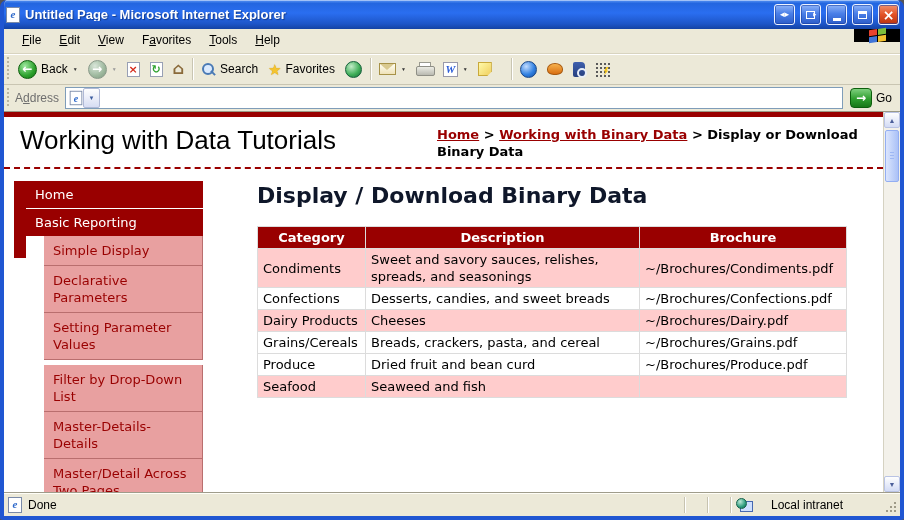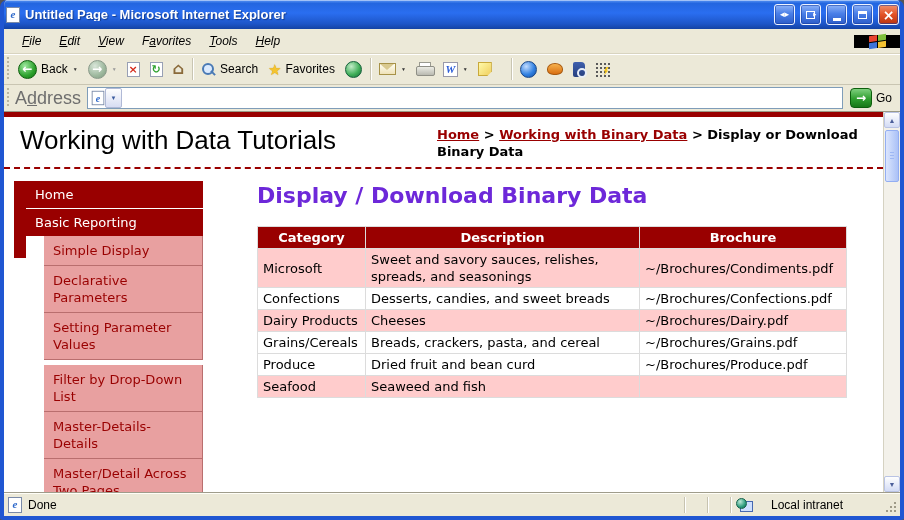--- a/index.html
+++ b/index.html
@@ -32,22 +32,22 @@
     box-shadow:inset 0 0 0 1px rgba(20,60,160,.55);
     color:#fff; display:inline-flex; align-items:center; justify-content:center;
     font:bold 9px/1 "DejaVu Sans",sans-serif; cursor:pointer; position:relative;}
   .wbtn.close{ background:linear-gradient(180deg,#f0926f 0%,#e35226 50%,#b83410 100%); font-size:14px;}
   .glyph-min{ width:8px; height:3px; background:#fff; align-self:flex-end; margin:0 auto 3px;}
   .glyph-max{ width:9px; height:8px; border:1px solid #fff; border-top:3px solid #fff;}
   .glyph-box{ width:9px; height:8px; border:1px solid #fff; position:relative;}
   .glyph-box i{ position:absolute; right:-3px; top:0; font:bold 8px/8px "DejaVu Sans",sans-serif; font-style:normal; color:#fff;}
 
   
-  .menubar{ height:25px; flex:0 0 25px; display:flex; align-items:center;
-    background:var(--chrome,#ece9d8); border-bottom:1px solid #d8d4c0;font-style:italic; }
+  .menubar{ height:25px; flex:0 0 25px; display:flex; align-items:flex-start;
+    background:var(--chrome,#ece9d8); border-bottom:1px solid #d8d4c0; }
   .grip-v{ width:5px; margin:3px 2px 3px 2px;
     background:repeating-linear-gradient(180deg,#b9b5a0 0 2px,transparent 2px 4px);
     background-size:2px 100%; background-repeat:no-repeat; background-position:1px 0; }
   .menu-items{ display:flex; align-items:center; flex:1;}
   .menu-item{ padding:4px 9px; font-size:12px; color:#000; cursor:pointer;}
   .menu-item u{ text-decoration:underline;}
   .throbber{ width:46px; background:#000; display:flex; align-items:center; justify-content:center;}
   .flag{ display:grid; grid-template-columns:8px 8px; grid-template-rows:6px 6px; gap:1px; transform:skewY(-8deg);}
   .flag b{ display:block;}
   .flag b:nth-child(1){background:#e8432e;} .flag b:nth-child(2){background:#7ebf3c;}
@@ -88,21 +88,21 @@
   .book-ic{ width:12px; height:15px; background:linear-gradient(#3f5fae,#27407e); border-radius:2px 4px 4px 2px; position:relative; flex:none;}
   .book-ic:after{ content:""; position:absolute; right:-2px; bottom:-1px; width:6px; height:6px; border:2px solid #e8eef8; border-radius:50%;}
   .bin-ic{ width:15px; height:15px; flex:none;
     background-image:radial-gradient(#5a5a5a 34%, transparent 36%); background-size:4px 4px; position:relative;}
   .bin-ic:after{ content:""; position:absolute; right:1px; bottom:1px; width:5px; height:9px; background:#f5c518;
     clip-path:polygon(60% 0,100% 0,55% 45%,90% 45%,0 100%,35% 52%,0 52%);}
 
   
   .addressbar{ height:27px; flex:0 0 27px; display:flex; align-items:center;
     background:var(--chrome,#ece9d8); border-bottom:1px solid #9a9a86; padding-right:4px;}
-  .addr-label{ font-size:18px; color:#6e6e6e; padding:0 6px 0 2px;}
+  .addr-label{ font-size:12px; color:#6e6e6e; padding:0 6px 0 2px;}
   .addr-box{ flex:1; height:22px; background:#fff; border:1px solid #7f9db9; display:flex; align-items:center; padding-left:3px;}
   .addr-box .ie-doc{ transform:scale(.9);}
   .url-input{ flex:1; border:0; outline:0; font:12px "Liberation Sans",sans-serif; color:#000; padding:0 2px; background:transparent;}
   .combo-btn{ width:17px; height:20px; background:linear-gradient(180deg,#fefefe,#d7ddf3); border:1px solid #b0b9d6;
     border-radius:2px; display:flex; align-items:center; justify-content:center; font-size:6px; color:#3b5c9e; cursor:pointer;}
   .go-wrap{ display:flex; align-items:center; gap:4px; padding:0 4px 0 7px; cursor:pointer; font-size:12px; color:#000;}
   .go-icon{ width:22px; height:20px; border-radius:4px; border:1px solid #0d5f0d; color:#fff;
     background:linear-gradient(180deg,#7ed07e,#2f9e2f 55%,#187818);
     display:inline-flex; align-items:center; justify-content:center; font:bold 12px/1 "DejaVu Sans",sans-serif;}
 
@@ -123,21 +123,21 @@
   .sidebar{ width:189px; flex:none; margin-left:10px; padding-left:12px; font-size:13px;}
   .nav-group + .nav-group{ margin-top:1px;}
   .nav-group.has-children{ margin-bottom:5px;}
   .nav-top{ position:relative; background:var(--accent,#990000); color:#fff; padding:5px 9px; line-height:17px; cursor:pointer;}
   .nav-top:before{ content:""; position:absolute; left:-12px; top:0; width:12px; height:calc(100% + 22px); background:var(--accent,#990000);}
   .nav-sub{ margin-left:18px; background:var(--sidebar-sub,#e8a0a0); color:var(--accent,#990000);
     padding:6px 9px; line-height:17px; border-bottom:1px solid #b96e6e; border-right:1px solid #b96e6e; cursor:pointer;}
 
   
   .main{ flex:1; min-width:0; margin-left:54px; padding-right:18px;}
-  .content-title{ font:bold 22px/1.2 "DejaVu Sans",sans-serif; color:#6d28d9; margin:2px 0 17px;}
+  .content-title{ font:bold 22px/1.2 "DejaVu Sans",sans-serif; color:#0f172a; margin:2px 0 17px;}
   table.data{ border-collapse:collapse; table-layout:fixed; width:589px; font-size:13px; color:#000;}
   table.data col.c0{ width:108px;} table.data col.c1{ width:274px;} table.data col.c2{ width:207px;}
   table.data th{ background:var(--accent,#990000); color:#fff; font-weight:bold; text-align:center; padding:3px 4px; border:1px solid #dcdcdc; font-size:13px;}
   table.data td{ padding:2px 5px; border:1px solid #dcdcdc; line-height:17px; vertical-align:middle; overflow:hidden;}
   table.data tr.alt{ background:var(--row-alt,#ffcccc);}
 
   
   .scrollbar{ width:17px; flex:none; background:#f3f1ea; border-left:1px solid #d5d2c2; display:flex; flex-direction:column;}
   .sb-btn{ height:16px; flex:none; margin:0; background:linear-gradient(180deg,#fefefe,#d3dbf5); border:1px solid #b9c3e4; border-radius:2px;
     display:flex; align-items:center; justify-content:center; font-size:7px; color:#4c5f9a; cursor:pointer;}
@@ -328,21 +328,21 @@
               </colgroup>
             <thead>
                 <tr>
                   <th>Category</th>
                   <th>Description</th>
                   <th>Brochure</th>
                 </tr>
               </thead>
             <tbody>
                 <tr class="alt">
-                  <td class="c0">Microsoft</td>
+                  <td class="c0">Condiments</td>
                   <td class="c1">Sweet and savory sauces, relishes, spreads, and seasonings</td>
                   <td class="c2">~/Brochures/Condiments.pdf</td>
                 </tr>
                 <tr>
                   <td class="c0">Confections</td>
                   <td class="c1">Desserts, candies, and sweet breads</td>
                   <td class="c2">~/Brochures/Confections.pdf</td>
                 </tr>
                 <tr class="alt">
                   <td class="c0">Dairy Products</td>

